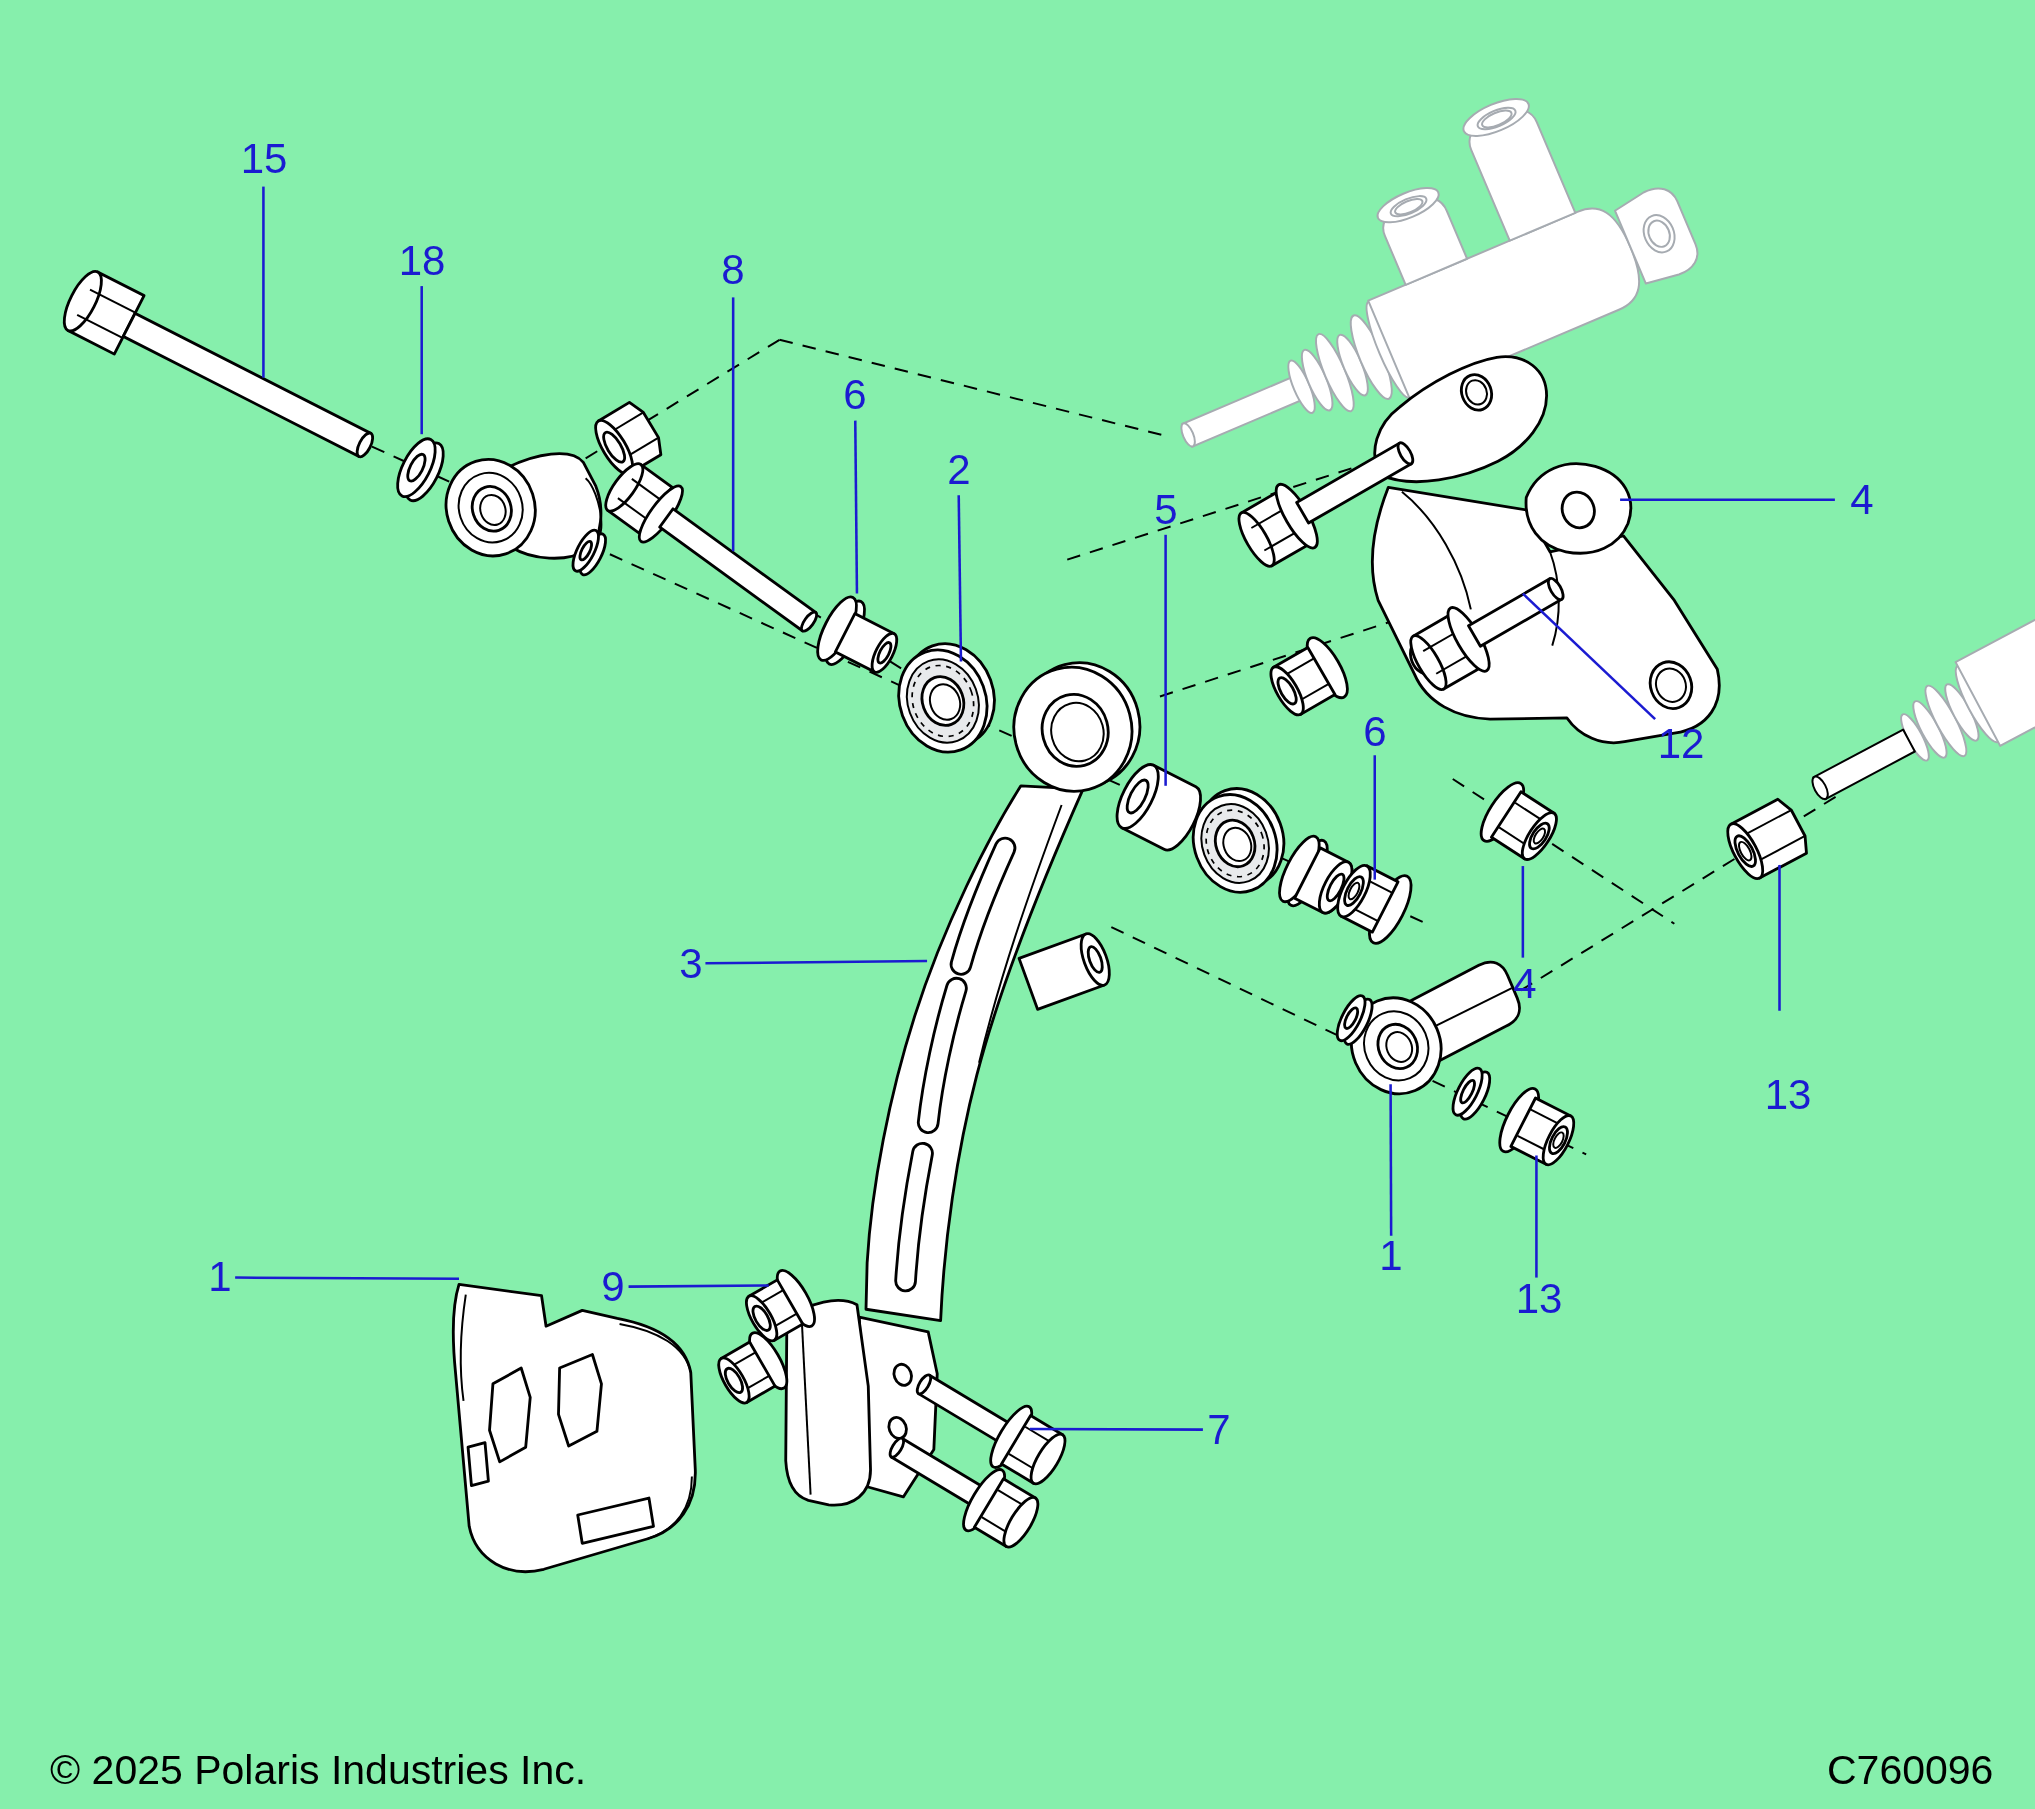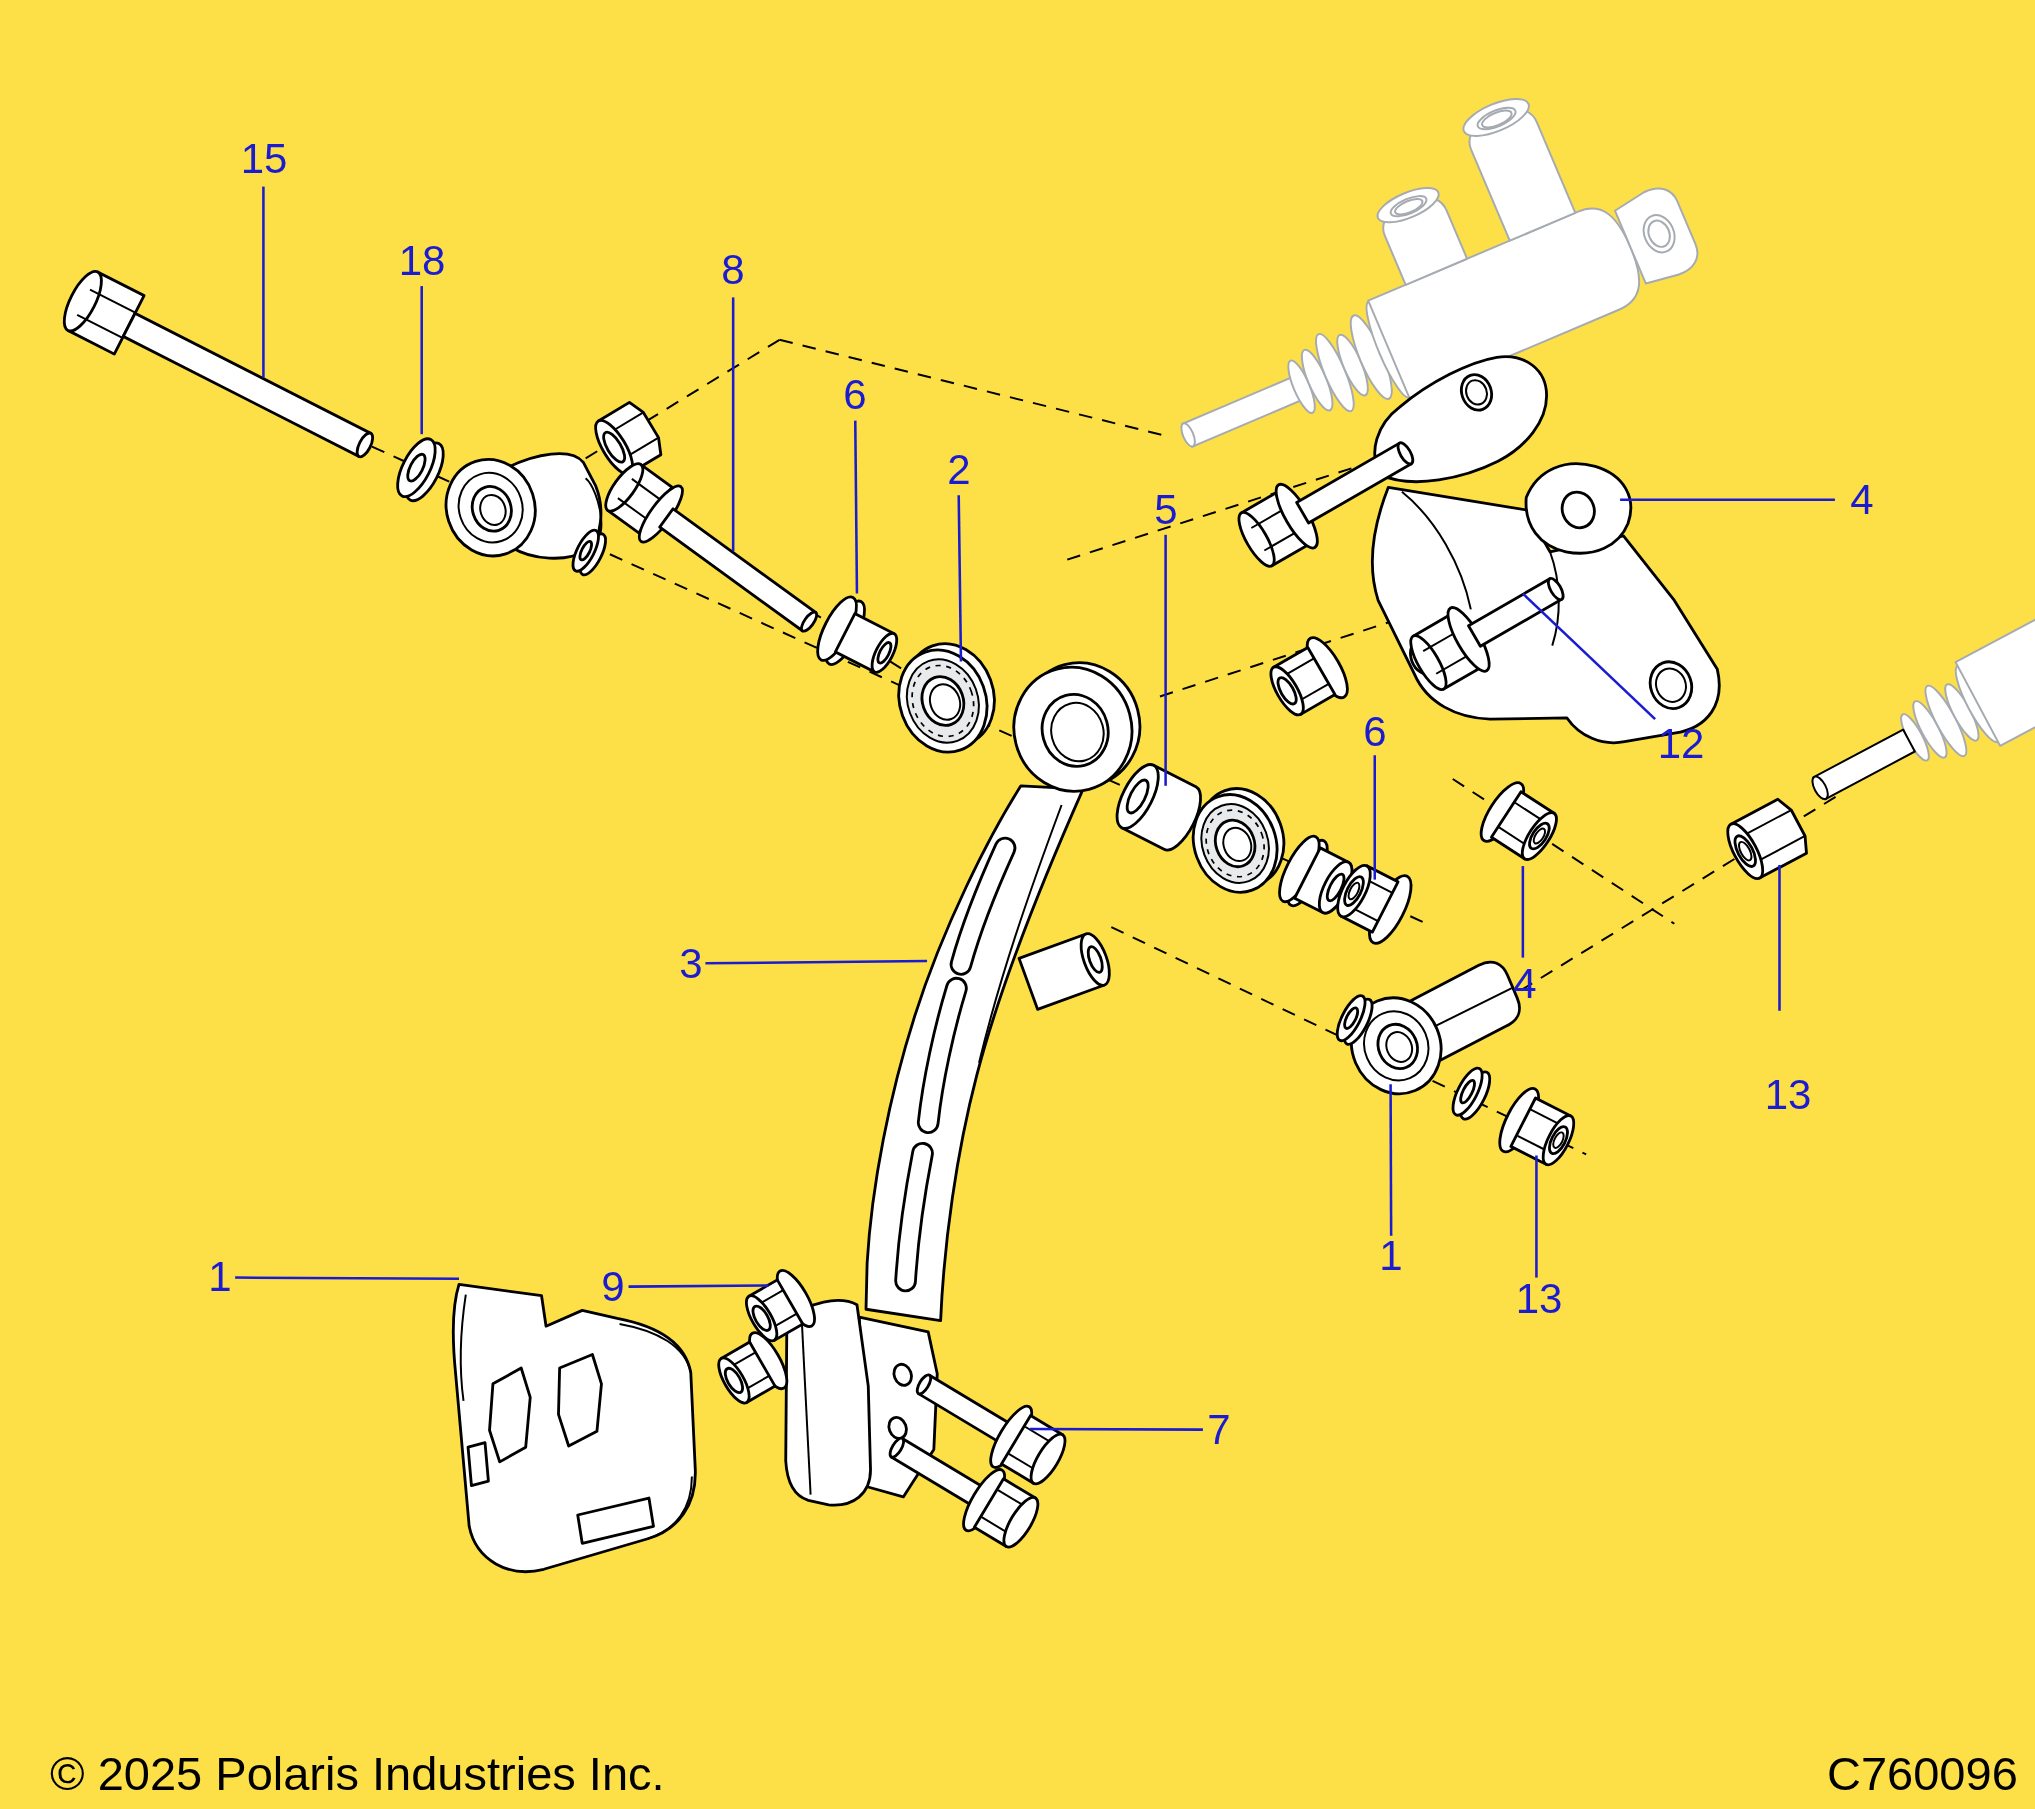--- a/index.html
+++ b/index.html
@@ -1,21 +1,21 @@
 <!DOCTYPE html>
 <html style="font-size:9px"><head>
 <meta charset="utf-8">
 <style>
   html,body{margin:0;padding:0;background:#ffffff;}
-  .stage{position:relative;width:2035px;height:1809px;background:#fde047;overflow:hidden;
+  .stage{position:relative;width:2035px;height:1809px;background:#86efac;overflow:hidden;
          font-family:"Liberation Sans",sans-serif;}
   .stage svg{position:absolute;left:0;top:0;}
   .callout{position:absolute;transform:translate(-50%,-50%);font-size:42px;line-height:1;
            color:#1b1bd1;user-select:none;white-space:nowrap;}
-  .footer-text{position:absolute;font-size:47px;color:#000;line-height:1;white-space:nowrap;}
+  .footer-text{position:absolute;font-size:41px;color:#000;line-height:1;white-space:nowrap;}
   
   .p   {fill:#fff;stroke:#000;stroke-width:5;stroke-linejoin:round;}
   .pt  {fill:#fff;stroke:#000;stroke-width:3.5;stroke-linejoin:round;}
   .ln  {fill:none;stroke:#000;stroke-width:3.5;}
   .dash{fill:none;stroke:#000;stroke-width:3.5;stroke-dasharray:24 18;}
   .lead{fill:none;stroke:#1b1bd1;stroke-width:4.5;}
   .ghost .g{fill:#fff;stroke:#a6abb1;stroke-width:3.5;stroke-linejoin:round;}
   .ghost .gl{fill:none;stroke:#a6abb1;stroke-width:3.5;}
 </style>
 </head>

